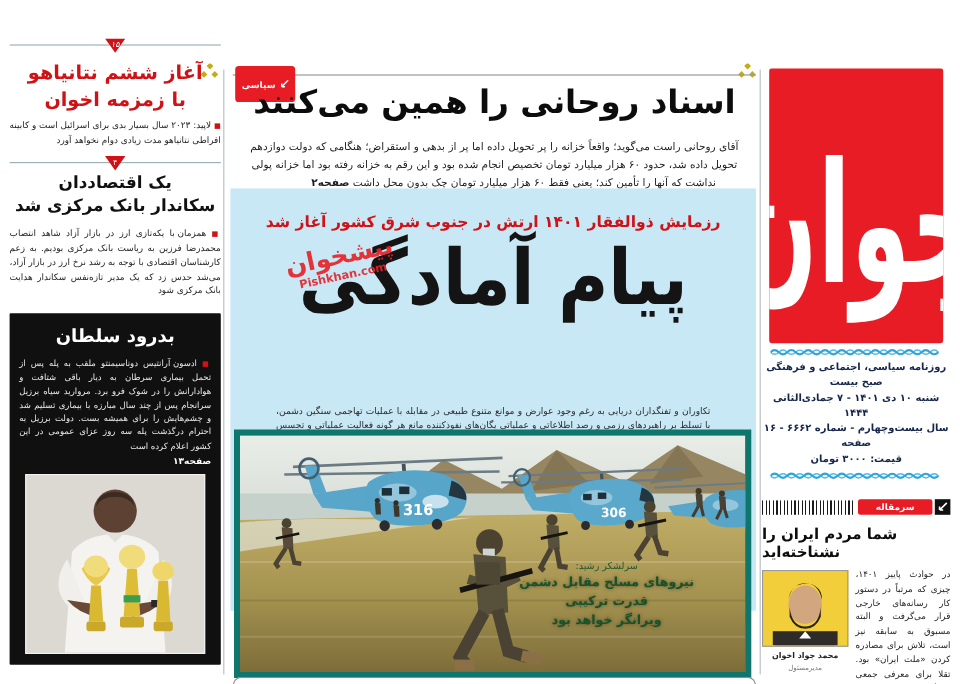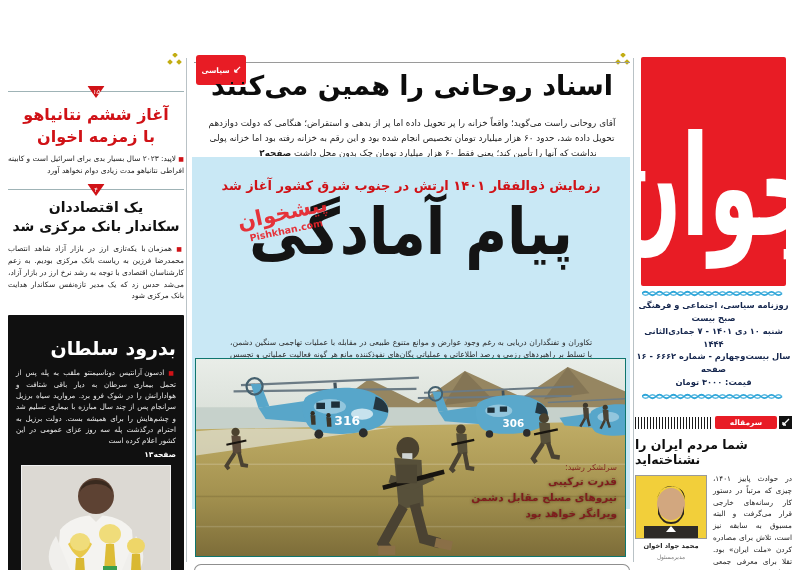--- a/index.html
+++ b/index.html
@@ -41,40 +41,40 @@
              border-radius:0;}
   .kicker{margin-top:21px;text-align:center;font-size:13px;font-weight:bold;color:#d01217;}
   .h2{margin-top:2px;text-align:center;font-size:57px;font-weight:bold;color:#141414;
       transform:scaleY(1.12);transform-origin:top center;letter-spacing:-1px;}
   .wm{position:absolute;top:44px;left:46px;transform:rotate(-12deg);text-align:center;}
   .wm .wmFa{font-size:21px;font-weight:bold;color:#e8232a;opacity:.92;}
   .wm .wmEn{font-size:9.5px;font-weight:bold;color:#e8232a;opacity:.92;direction:ltr;}
   .mainBody{margin:76px auto 0 auto;width:362px;font-size:7.6px;line-height:1.58;
             text-align:justify;color:#2a2a2a;}
   .photoWrap{position:absolute;left:3px;right:4px;top:201px;height:197px;
-             border:1px solid #0f766e;background:#b9a963;}
-  .capWrap{position:absolute;top:104px;right:8px;width:175px;text-align:right;color:#7f1d1d;}
+             border:5px solid #0f766e;background:#b9a963;}
+  .capWrap{position:absolute;top:104px;right:28px;width:175px;text-align:center;color:#14532d;}
   .capIntro{font-size:8px;margin-bottom:2px;opacity:.95;}
   .capLine{font-size:10.5px;font-weight:bold;line-height:1.5;text-shadow:0 0 3px rgba(60,50,20,.7);}
   .stub{position:absolute;top:564px;left:2px;right:2px;height:8px;border:1px solid #8f8f8f;
         border-bottom:none;border-radius:7px 7px 0 0;background:#fff;}
   
   .colL{position:absolute;top:0;left:8px;width:176px;height:570px;}
   .rule{position:relative;border-top:1px solid #9fb3b6;margin-top:0;}
   .tri{position:absolute;top:-6px;left:50%;transform:translateX(-50%);}
   .bTitleRed{margin-top:12px;text-align:center;font-size:16px;font-weight:bold;color:#d01217;
              line-height:1.35;}
   .bTitleBlk{margin-top:8px;text-align:center;font-size:14px;font-weight:bold;color:#111;
              line-height:1.4;}
   .bText{margin-top:6px;font-size:7.4px;line-height:1.6;text-align:justify;color:#222;}
   .bullet{color:#d01217;font-size:6px;}
   .rule2{margin-top:12px;}
   .blackBox{margin-top:13px;background:#101010;height:279px;padding:8px 8px 6px 8px;
             overflow:hidden;border-radius:1px;}
-  .obTitle{text-align:right;color:#fff;font-size:19px;font-weight:bold;margin-top:14px;}
+  .obTitle{text-align:center;color:#fff;font-size:15px;font-weight:bold;margin-top:2px;}
   .obBody{margin-top:8px;font-size:7.1px;line-height:1.6;color:#e9e9e9;text-align:justify;}
   .obPage{margin-top:3px;font-size:7.5px;font-weight:bold;color:#fff;}
   .obPhoto{margin:6px auto 0 auto;width:148px;height:148px;background:#dedbd5;
            border:1px solid #f0f0f0;overflow:hidden;}
 </style>
 </head>
 <body>
 
 <div class="page">
 
@@ -284,34 +284,34 @@
               <path d="M-10 -38 L12 -36 L14 6 L-6 6 Z" fill="#3c362b"></path>
           </g>
           <g transform="translate(134,66) scale(0.22)">
             <circle cx="0" cy="-46" r="10" fill="#322d24"></circle>
               <path d="M-10 -38 L12 -36 L14 6 L-6 6 Z" fill="#3c362b"></path>
           </g>
         </svg>
 
         <div class="capWrap">
           <div class="capIntro">سرلشکر رشید:</div>
+          <div class="capLine">نیروهای مسلح مقابل دشمن</div>
           <div class="capLine">قدرت ترکیبی</div>
-          <div class="capLine">نیروهای مسلح مقابل دشمن</div>
           <div class="capLine">ویرانگر خواهد بود</div>
         </div>
 
         
       </div>
     </div>
 
     <div class="stub"></div>
   </div>
 
   <div class="colL">
-    <div class="rule" style="margin-top:91px;font-style:italic;">
+    <div class="rule" style="margin-top:37px;font-style:italic;">
       <svg class="tri" width="17" height="12" viewBox="0 0 17 12">
         <polygon points="0,0 17,0 8.5,12" fill="#d01217"></polygon>
         <text x="8.5" y="7.5" font-size="6.5" fill="#fff" text-anchor="middle" font-family="DejaVu Sans">۱۵</text>
       </svg>
     </div>
     <div class="bTitleRed">
       <div>آغاز ششم نتانیاهو</div>
       <div>با زمزمه اخوان</div>
     </div>
     <div class="bText">

